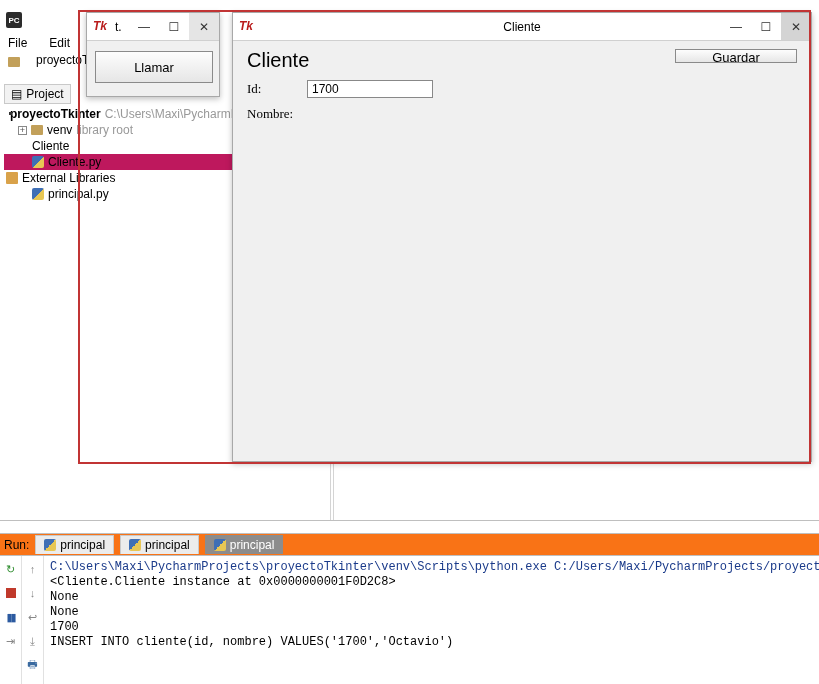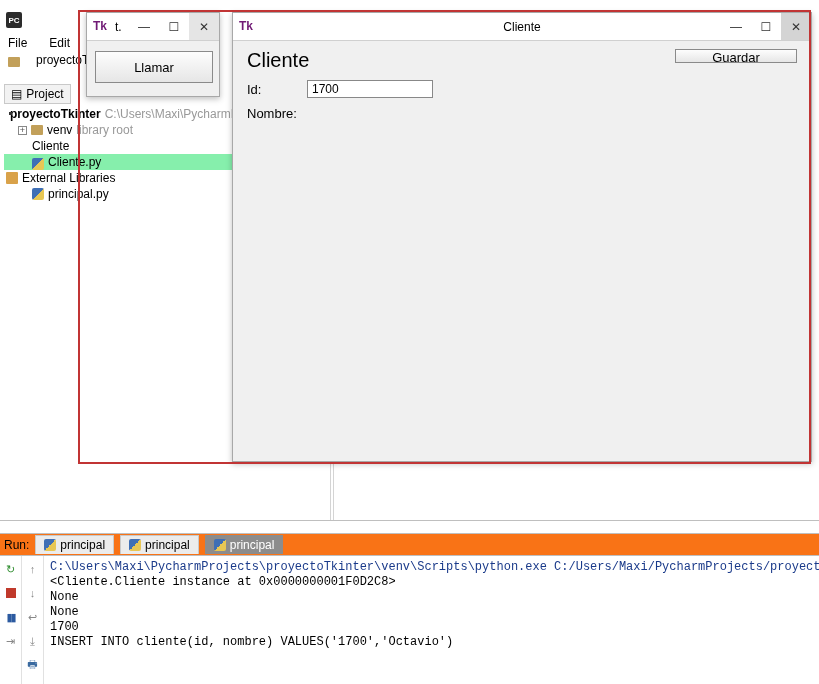--- a/index.html
+++ b/index.html
@@ -61,21 +61,21 @@
   .proj-tree {
     position: absolute;
     top: 106px; left: 4px;
     width: 230px;
     font-size:12px;
     line-height:16px;
   }
   .proj-tree .row { display:flex; align-items:center; gap:4px; padding:0 2px; white-space:nowrap; }
   .proj-tree .indent1 { padding-left: 14px; }
   .proj-tree .indent2 { padding-left: 28px; }
-  .proj-tree .selected { background:#86efac; width:100%;align-items:flex-end; }
+  .proj-tree .selected { background:#be185d; width:100%; }
   .proj-tree .hint { color:#999; }
   .plus-box { display:inline-block;width:9px;height:9px;border:1px solid #888;position:relative;font-size:9px;line-height:7px;text-align:center;color:#555;}
   .py-icon { width:12px;height:12px;border-radius:2px;background:linear-gradient(135deg,#3f6fb5 50%,#e8c754 50%);display:inline-block;}
   .lib-icon { width:12px;height:12px;display:inline-block;background:#d9a24a;border-radius:1px;position:relative;}
   .fold-icon { width:12px;height:10px;display:inline-block;background:#c2a05a;border-radius:1px;}
   .proj-icon { width:12px;height:10px;display:inline-block;background:#d9b36a;border-radius:1px;position:relative;}
   .proj-icon::after{content:"";position:absolute;top:3px;left:3px;width:3px;height:3px;background:#333;}
 
   
   .red-highlight1 {
@@ -101,21 +101,21 @@
   .titlebar {
     height:28px;
     background:#fff;
     border-bottom:1px solid #d0d0d0;
     display:flex;
     align-items:center;
     position:relative;
   }
   .tk-feather {
     width:16px;height:16px;margin:0 6px;
-    color:#701a75;font-weight:bold;font-size:12px;
+    color:#b91c1c;font-style:italic;font-weight:bold;font-size:12px;
   }
   .titlebar .title { font-size:12px; color:#000; }
   .win-btns { position:absolute; right:0; top:0; display:flex; height:100%; }
   .win-btn {
     width:30px; display:flex;align-items:center;justify-content:center;
     font-size:12px; color:#333;
     font-family:"Segoe UI Symbol",sans-serif;
   }
   .win-btn.close { background:#e5e5e5; }
   .win-btn.close-hover { background:#d4d4d4;}
@@ -138,21 +138,21 @@
   #tkCliente .body { padding:8px 14px 14px 14px; position:relative; }
   .cliente-header { font-size:20px; font-family:"Segoe UI",sans-serif; margin-bottom:8px; }
   .save-btn {
     position:absolute; top:8px; right:14px;
     width:122px;height:14px;
     border:1px solid #8a8a8a;
     background:linear-gradient(#fdfdfd,#e6e6e6);
     font-size:13px; cursor:pointer;
   }
   .form-row { display:flex; align-items:center; gap:8px; margin-bottom:8px; font-size:13px;}
-  .form-row label { min-width:52px; }
+  .form-row label { min-width:52px;font-family:Liberation Serif, serif; }
   .tk-entry {
     border:1px solid #888;
     background:#fff;
     height:18px;
     padding:1px 4px;
     font-size:12px;
     width:126px;
   }
 
   

